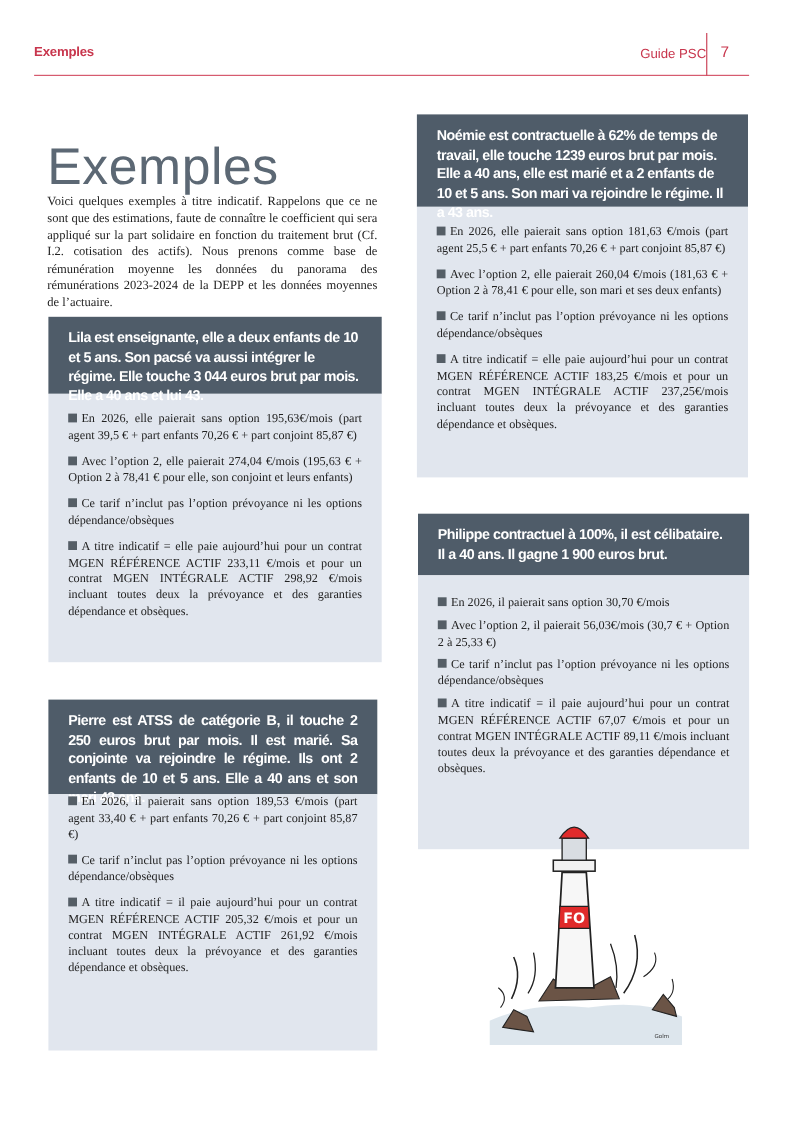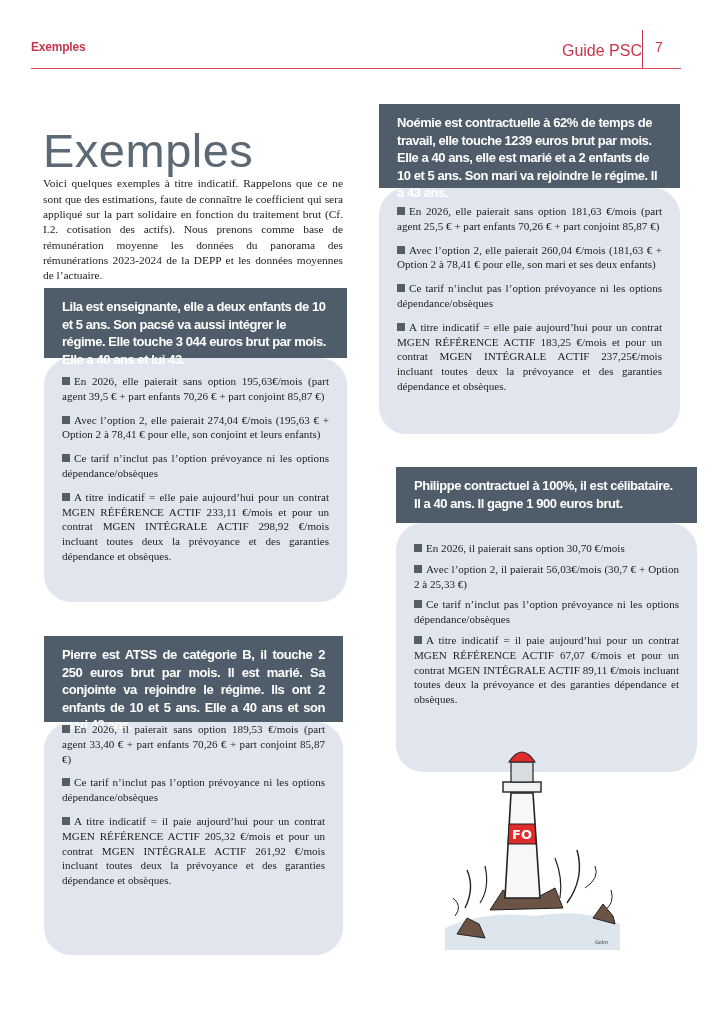--- a/index.html
+++ b/index.html
@@ -1,42 +1,42 @@
 <!DOCTYPE html>
 <html><head>
 <meta charset="utf-8">
 <style>
   html, body { margin: 0; padding: 0; background: #ffffff; }
   body { width: 724px; height: 1024px; position: relative; overflow: hidden; font-family: "Liberation Serif", serif; color: #222; }
   .hdr-left { position: absolute; left: 31px; top: 40px; font-family: "Liberation Sans", sans-serif; font-weight: bold; font-size: 12px; color: #c8364d; letter-spacing: -0.2px; }
-  .hdr-guide { position: absolute; right: 82px; top: 42px; font-family: "Liberation Sans", sans-serif; font-size: 16px; color: #c8364d; }
+  .hdr-guide { position: absolute; right: 82px; top: 42px; font-family: "Liberation Sans", sans-serif; font-size: 12px; color: #c8364d; }
   .hdr-vline { position: absolute; left: 642px; top: 30px; width: 1px; height: 39px; background: #c8364d; }
   .hdr-page { position: absolute; left: 655px; top: 39px; font-family: "Liberation Sans", sans-serif; font-size: 14px; color: #c8364d; }
   .hdr-rule { position: absolute; left: 31px; top: 68px; width: 650px; height: 1px; background: #d24a60; }
 
   .title { position: absolute; left: 43px; top: 96px; font-family: "Liberation Sans", sans-serif; font-size: 47px; font-weight: normal; color: #5c6874; letter-spacing: 0.5px; line-height: 1; }
   .intro { position: absolute; left: 43px; top: 165px; width: 300px; font-size: 11.4px; line-height: 15.3px; text-align: justify; color: #222; }
 
   .card { position: absolute; }
   .card-head { background: #4f5c69; color: #ffffff; font-family: "Liberation Sans", sans-serif; font-weight: bold; font-size: 13px; line-height: 17.5px; padding: 10px 18px 10px 18px; box-sizing: border-box; letter-spacing: -0.45px; }
-  .card-body { background: #e1e6ee; box-sizing: border-box; padding: 14px 18px 12px 18px; border-radius: 27px; }
+  .card-body { background: #e1e6ee; box-sizing: border-box; padding: 14px 18px 12px 18px; }
   .item { font-size: 11.1px; line-height: 14.8px; text-align: justify; margin: 0 0 9px 0; color: #222; }
   .item:last-child { margin-bottom: 0; }
   .bullet { display: inline-block; width: 8px; height: 8px; background: #555e66; margin-right: 4px; vertical-align: 0px; }
 
   #card-lila { left: 44px; top: 288px; width: 303px; }
   #card-lila .card-head { height: 70px; }
   #card-lila .card-body { height: 244px; padding-top: 16px; }
   #card-pierre { left: 44px; top: 636px; width: 299px; }
   #card-pierre .card-head { height: 86px; text-align: justify; }
   #card-pierre .card-body { height: 233px; padding-top: 0; }
   #card-noemie { left: 379px; top: 104px; width: 301px; }
   #card-noemie .card-head { height: 84px; }
   #card-noemie .card-body { height: 246px; padding-top: 16px; }
-  #card-philippe { left: 396px; top: 467px; width: 301px; }
+  #card-philippe { left: 380px; top: 467px; width: 301px; }
   #card-philippe .card-head { height: 56px; }
   #card-philippe .card-body { height: 249px; padding-top: 18px; }
   #card-philippe .item { margin-bottom: 6px; }
 
   .illus { position: absolute; left: 445px; top: 738px; width: 175px; height: 212px; }
 </style>
 </head>
 <body>
 
 <div class="hdr-left">Exemples</div>

